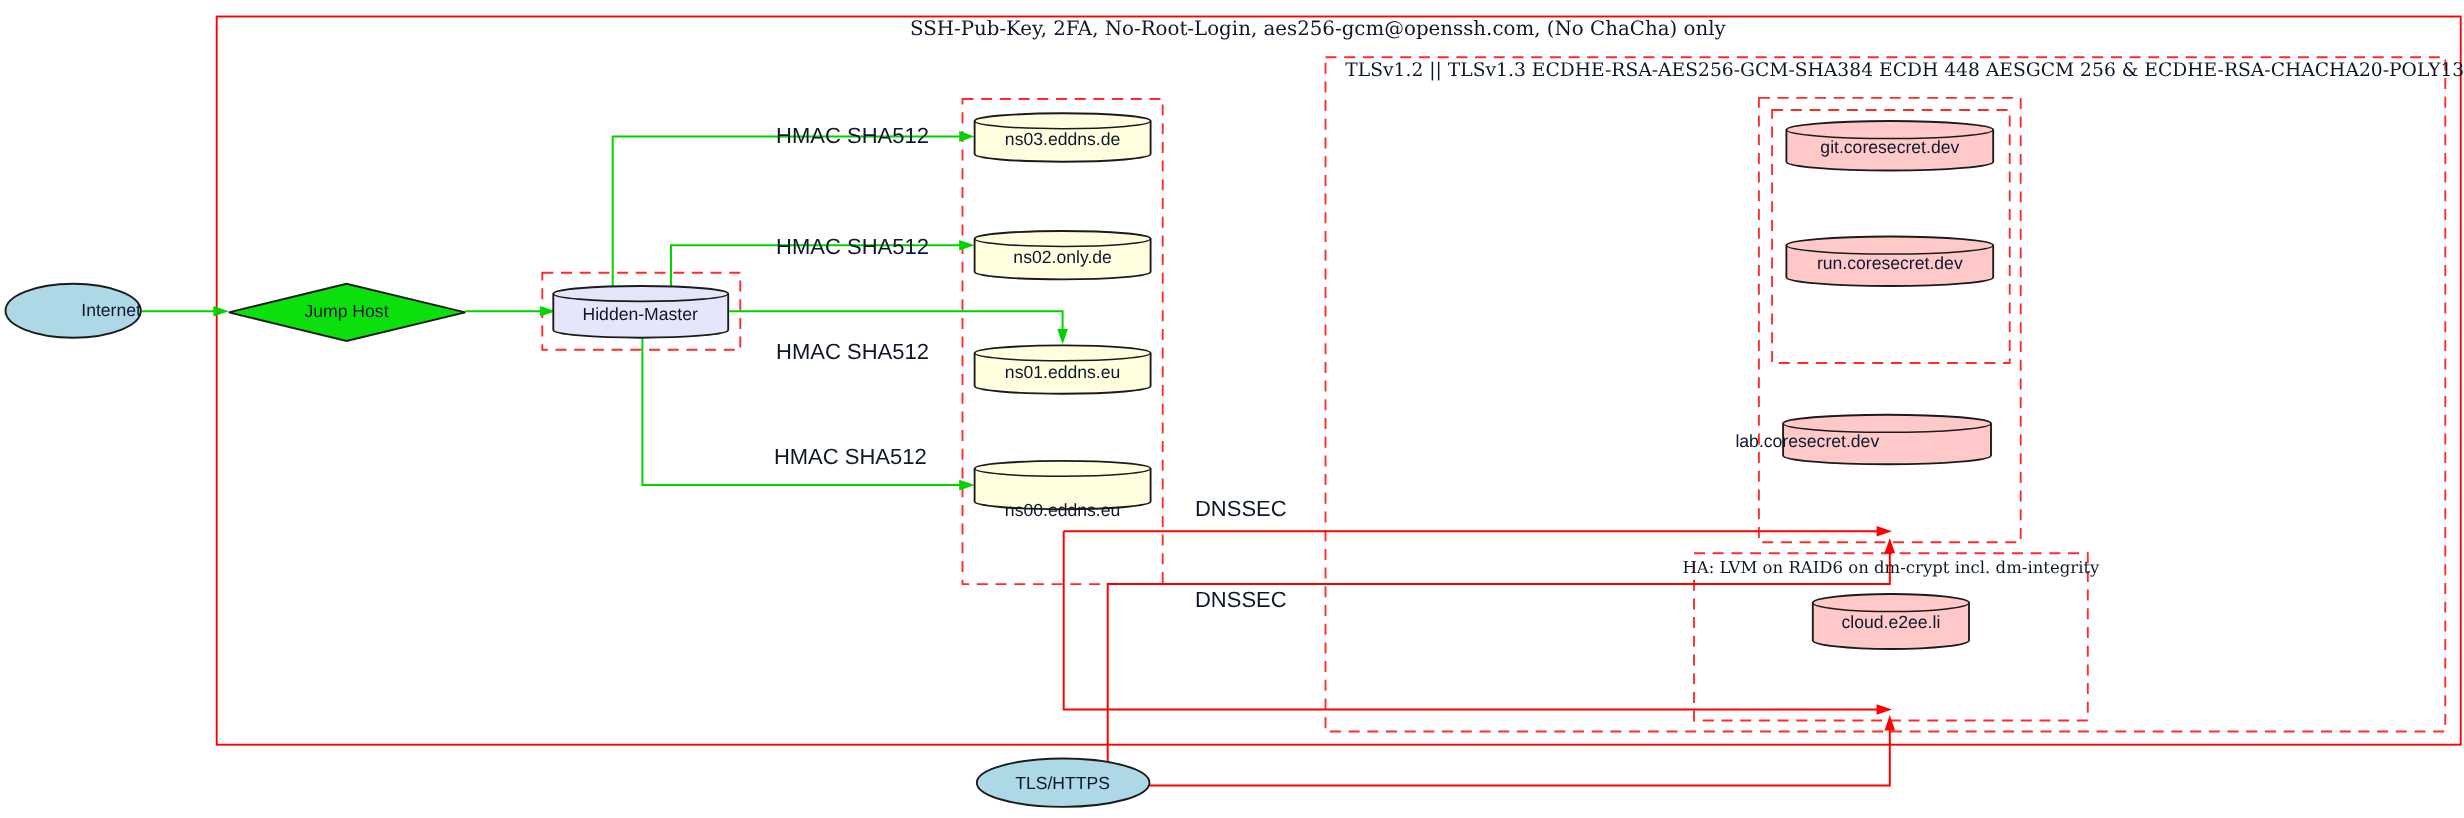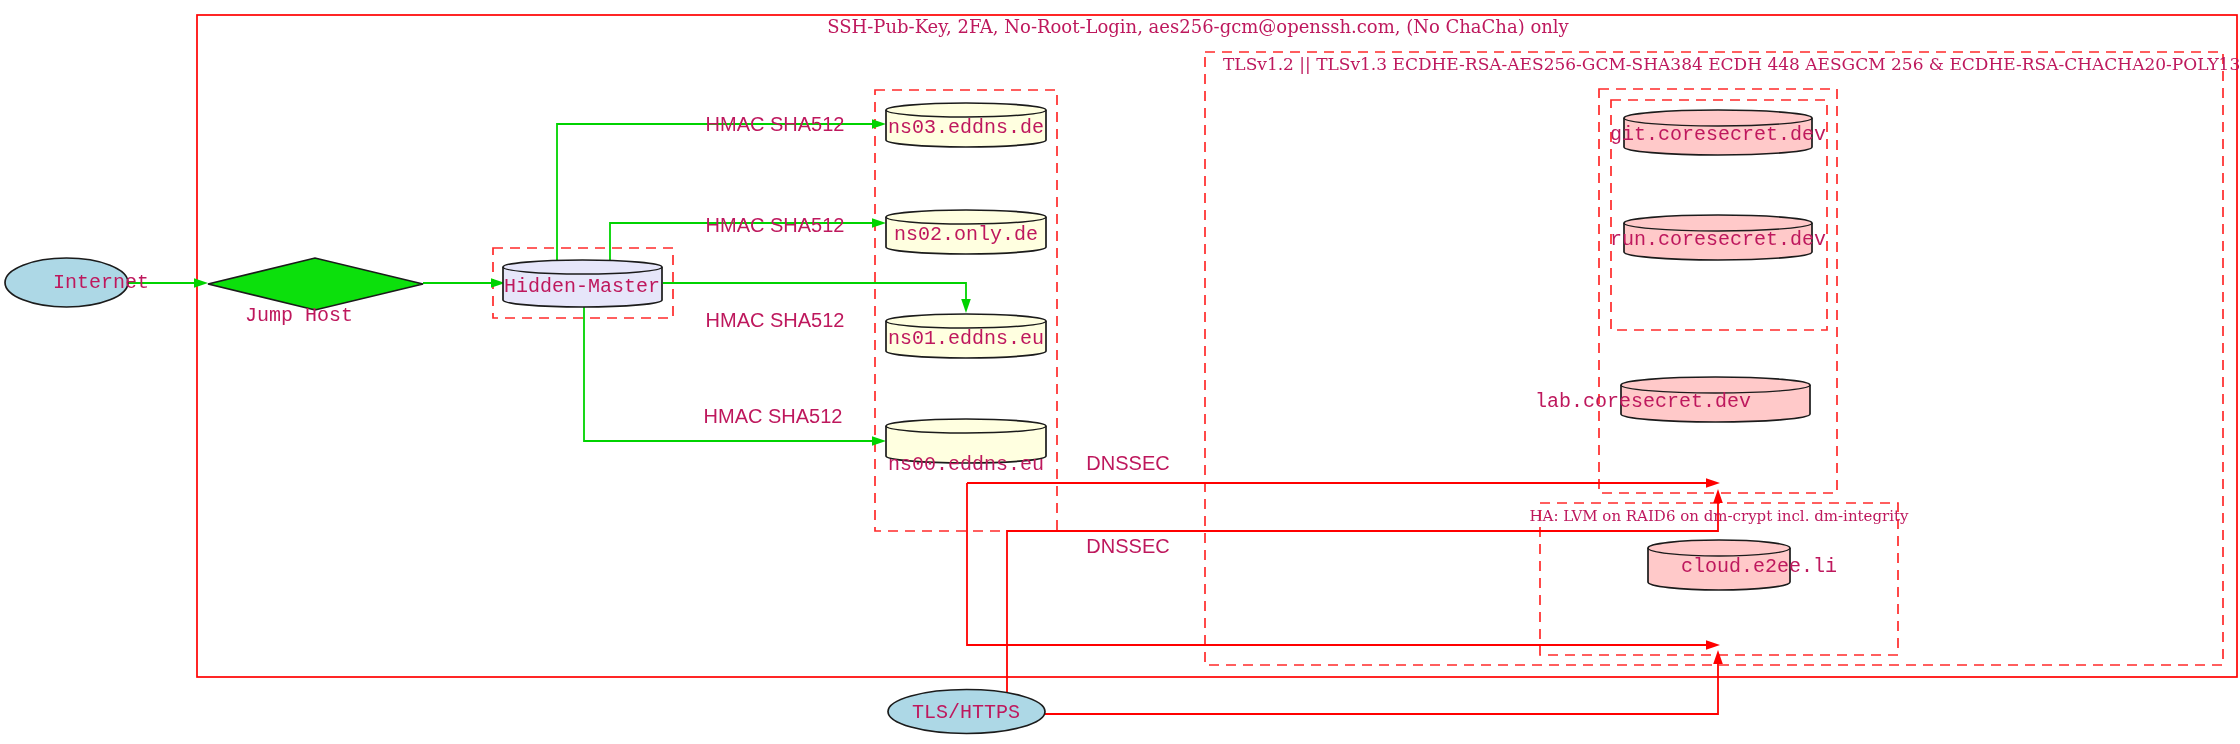--- a/index.html
+++ b/index.html
@@ -20,22 +20,22 @@
   
   .node-shape { stroke:#1b1b1b; stroke-width:1.7; }
   .node-rim   { fill:none; stroke:#1b1b1b; stroke-width:1.4; }
   .f-blue { fill:var(--fill-blue); }
   .f-green{ fill:var(--fill-green); }
   .f-lav  { fill:var(--fill-lavender); }
   .f-yel  { fill:var(--fill-yellow); }
   .f-pink { fill:var(--fill-pink); }
 
   
-  .lbl { position:absolute; white-space:nowrap; color:#be185d; transform:translate(-50%,-50%); line-height:1.1; }
-  .node-lbl  { font-family:Liberation Mono, monospace; font-size:20px; }
+  .lbl { position:absolute; white-space:nowrap; color:#0f172a; transform:translate(-50%,-50%); line-height:1.1; }
+  .node-lbl  { font-family:Liberation Sans, sans-serif; font-size:16px; }
   .edge-lbl  { font-family:Liberation Sans, sans-serif; font-size:20px; }
   .clust-lbl { font-family:"DejaVu Serif", serif; }
   .ssh-lbl   { font-size:18px; }
   .tls-lbl   { font-size:17px; transform:translate(0,-50%); }
   .ha-lbl    { font-size:15px; }
 </style>
 </head>
 <body>
 
 <div id="canvas">
@@ -118,25 +118,25 @@
   <div class="lbl clust-lbl ha-lbl" style="left:1719px; top:516px;">HA: LVM on RAID6 on dm-crypt incl. dm-integrity</div>
 
   <div class="lbl edge-lbl" style="left:775px; top:124px;">HMAC SHA512</div>
   <div class="lbl edge-lbl" style="left:775px; top:225px;">HMAC SHA512</div>
   <div class="lbl edge-lbl" style="left:775px; top:320px;">HMAC SHA512</div>
   <div class="lbl edge-lbl" style="left:773px; top:416px;">HMAC SHA512</div>
   <div class="lbl edge-lbl" style="left:1128px; top:463px;">DNSSEC</div>
   <div class="lbl edge-lbl" style="left:1128px; top:546px;">DNSSEC</div>
 
   <div class="lbl node-lbl" style="left:66px; top:283px;margin-left:35px;">Internet</div>
-  <div class="lbl node-lbl" style="left:299px; top:284px;margin-top:32px;">Jump Host</div>
+  <div class="lbl node-lbl" style="left:315px; top:284px;">Jump Host</div>
   <div class="lbl node-lbl" style="left:582px; top:287px;text-align:center;">Hidden-Master</div>
   <div class="lbl node-lbl" style="left:966px; top:128px;">ns03.eddns.de</div>
   <div class="lbl node-lbl" style="left:966px; top:235px;">ns02.only.de</div>
   <div class="lbl node-lbl" style="left:966px; top:339px;">ns01.eddns.eu</div>
   <div class="lbl node-lbl" style="left:966px; top:465px;">ns00.eddns.eu</div>
   <div class="lbl node-lbl" style="left:1718px; top:135px;">git.coresecret.dev</div>
   <div class="lbl node-lbl" style="left:1718px; top:240px;">run.coresecret.dev</div>
   <div class="lbl node-lbl" style="left:1643px; top:402px;">lab.coresecret.dev</div>
-  <div class="lbl node-lbl" style="left:1719px; top:567px;margin-left:40px;">cloud.e2ee.li</div>
+  <div class="lbl node-lbl" style="left:1719px; top:567px;">cloud.e2ee.li</div>
   <div class="lbl node-lbl" style="left:966px; top:713px;">TLS/HTTPS</div>
 
 </div>
 
 </body></html>

